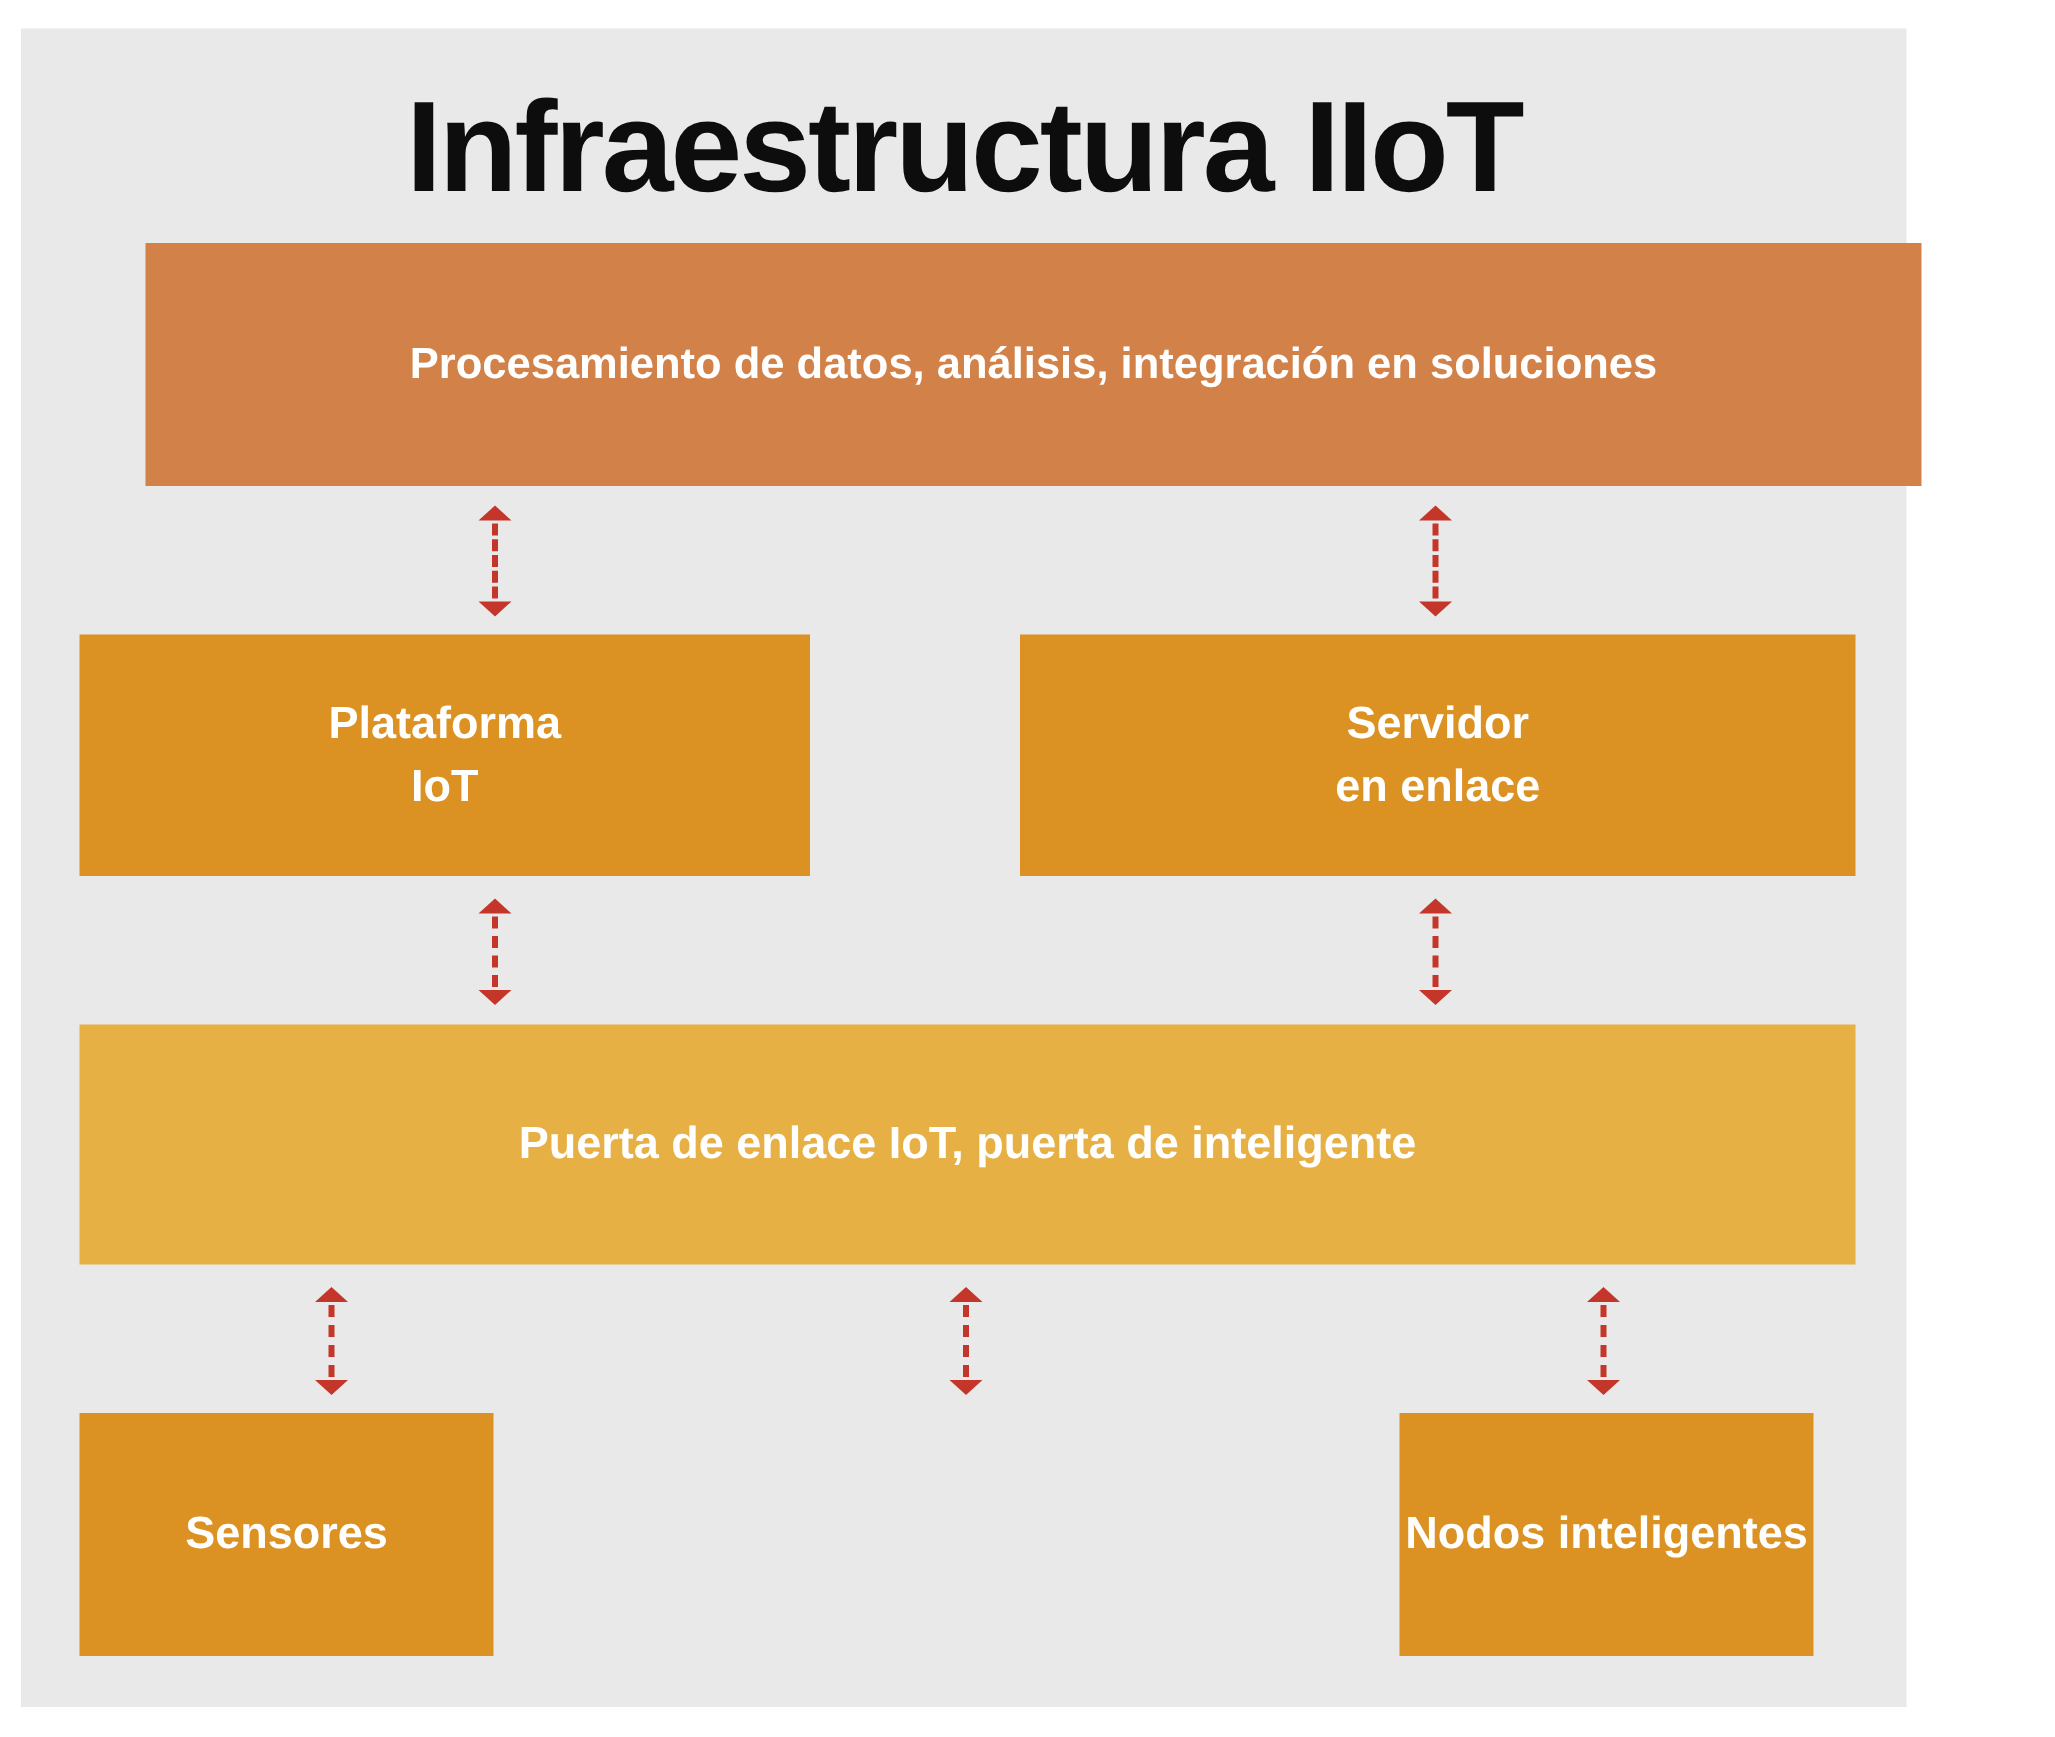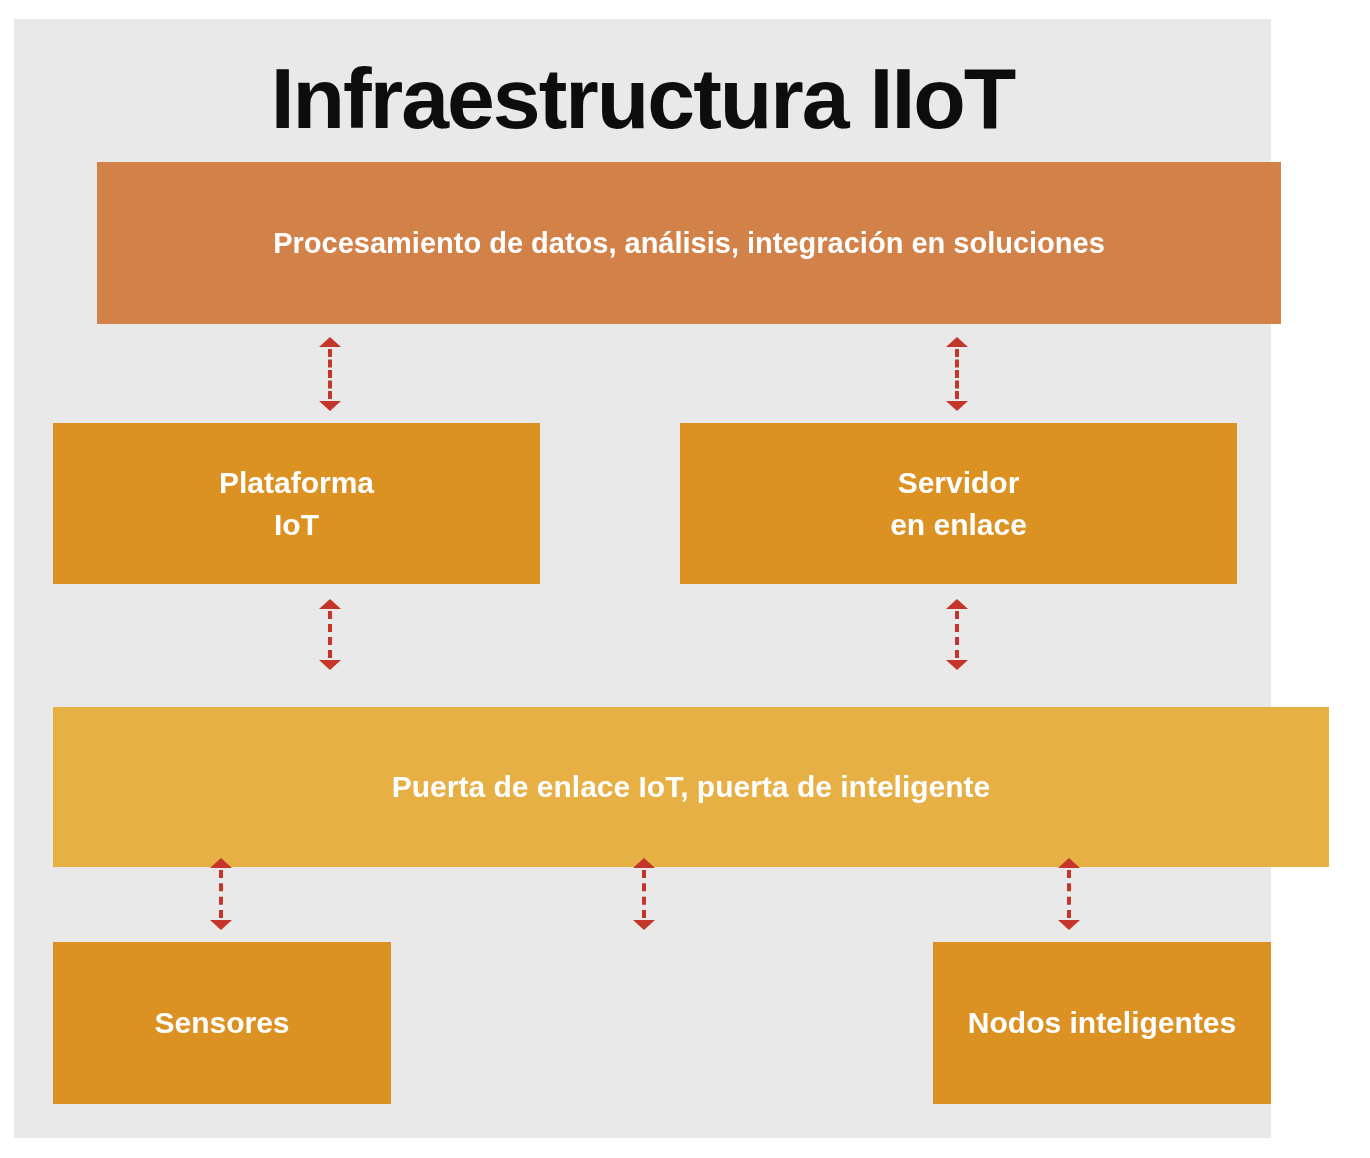--- a/index.html
+++ b/index.html
@@ -80,29 +80,28 @@
     width: 557px;
     height: 161px;
     background: var(--mid-box);
     font-size: 30px;
     line-height: 42px;
     text-align: right;
   }
   .box-gateway {
     left: 39px;
     top: 664px;   
-    width: 1276px;
+    width: 1184px;
     height: 160px;
     background: var(--gateway-box);
     font-size: 30px;
-    margin-top: 24px;
   }
   .box-bottom {
     top: 923px;   
-    width: 338px;
+    width: 276px;
     height: 162px;
     background: var(--mid-box);
     font-size: 30px;
   }
   .box-sensors   { left: 39px;  }
   .box-actuators { left: 462px; }
   .box-nodes     { left: 919px; }
 
   .arrow {
     position: absolute;

